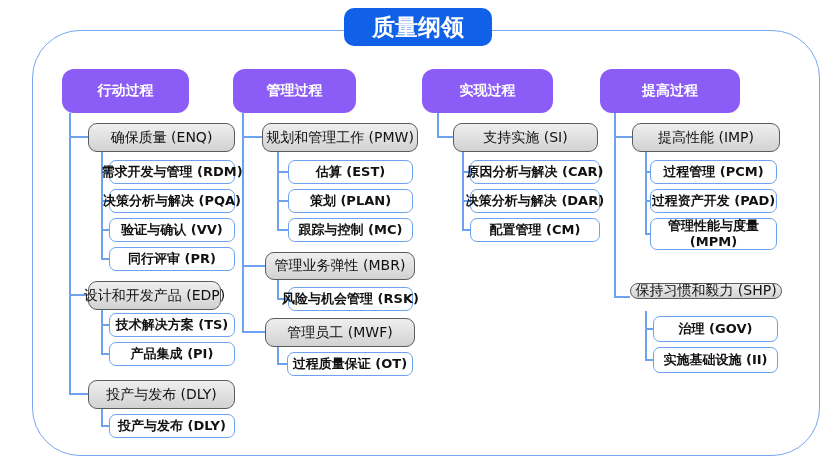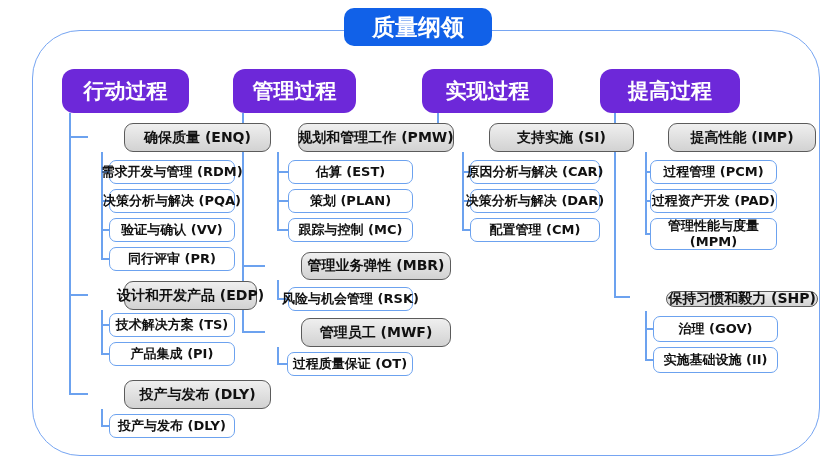--- a/index.html
+++ b/index.html
@@ -13,29 +13,29 @@
     border:1.5px solid #76a5f2;border-radius:48px;box-sizing:border-box;
     background:#ffffff;
   }
   .title{
     position:absolute;left:344px;top:8px;width:148px;height:38px;
     background:#1161e8;border-radius:10px;color:#ffffff;
     font-size:23px;font-weight:bold;display:flex;align-items:center;justify-content:center;
     white-space:nowrap;z-index:5;
   }
   .hdr{
-    position:absolute;background:#6d28d9;border-radius:12px;color:#ffffff;
-    font-size:21px;font-weight:bold;display:flex;align-items:center;justify-content:center;
+    position:absolute;background:#8b5cf6;border-radius:12px;color:#ffffff;
+    font-size:14px;font-weight:bold;display:flex;align-items:center;justify-content:center;
     white-space:nowrap;z-index:3;
   }
   .grp{
     position:absolute;background:linear-gradient(#efefef,#d2d2d2);
     border:1.8px solid #5b5b5b;border-radius:9px;box-sizing:border-box;
-    color:#111111;font-size:14px;font-weight:bold;
-    display:flex;align-items:center;justify-content:center;white-space:nowrap;z-index:3;margin-left:36px;
+    color:#111111;font-size:14px;font-weight:normal;
+    display:flex;align-items:center;justify-content:center;white-space:nowrap;z-index:3;
   }
   .leaf{
     position:absolute;background:#ffffff;
     border:1.5px solid #6ca2ef;border-radius:7px;box-sizing:border-box;
     color:#111111;font-size:13px;font-weight:bold;
     display:flex;align-items:center;justify-content:center;white-space:nowrap;z-index:3;
   }
   .leaf.wrap{white-space:pre-line;text-align:center;line-height:1.2;}
   .cv{position:absolute;width:1.5px;background:#6ca2ef;z-index:1;}
   .ch{position:absolute;height:1.5px;background:#6ca2ef;z-index:1;}
@@ -74,21 +74,21 @@
 <div class="grp" style="left:453px;top:123px;width:145px;height:29px">支持实施 (SI)</div>
 <div class="leaf" style="left:470px;top:160px;width:130px;height:24px">原因分析与解决 (CAR)</div>
 <div class="leaf" style="left:470px;top:189px;width:130px;height:24px">决策分析与解决 (DAR)</div>
 <div class="leaf" style="left:470px;top:218px;width:130px;height:24px">配置管理 (CM)</div>
 
 <div class="grp" style="left:632px;top:123px;width:148px;height:29px">提高性能 (IMP)</div>
 <div class="leaf" style="left:650px;top:160px;width:127px;height:24px">过程管理 (PCM)</div>
 <div class="leaf" style="left:650px;top:189px;width:127px;height:24px">过程资产开发 (PAD)</div>
 <div class="leaf wrap" style="left:650px;top:218px;width:127px;height:32px">管理性能与度量
 (MPM)</div>
-<div class="grp" style="left:630px;top:291px;width:152px;height:16px">保持习惯和毅力 (SHP)</div>
+<div class="grp" style="left:630px;top:283px;width:152px;height:16px">保持习惯和毅力 (SHP)</div>
 <div class="leaf" style="left:653px;top:316px;width:125px;height:26px">治理 (GOV)</div>
 <div class="leaf" style="left:653px;top:347px;width:125px;height:26px">实施基础设施 (II)</div>
 
 <div class="cv" style="left:69px;top:113px;height:281px"></div>
 <div class="ch" style="left:69px;top:136px;width:19px"></div>
 <div class="ch" style="left:69px;top:294px;width:19px"></div>
 <div class="ch" style="left:69px;top:393px;width:19px"></div>
 <div class="cv" style="left:101px;top:152px;height:107px"></div>
 <div class="ch" style="left:101px;top:171px;width:8px"></div>
 <div class="ch" style="left:101px;top:200px;width:8px"></div>

